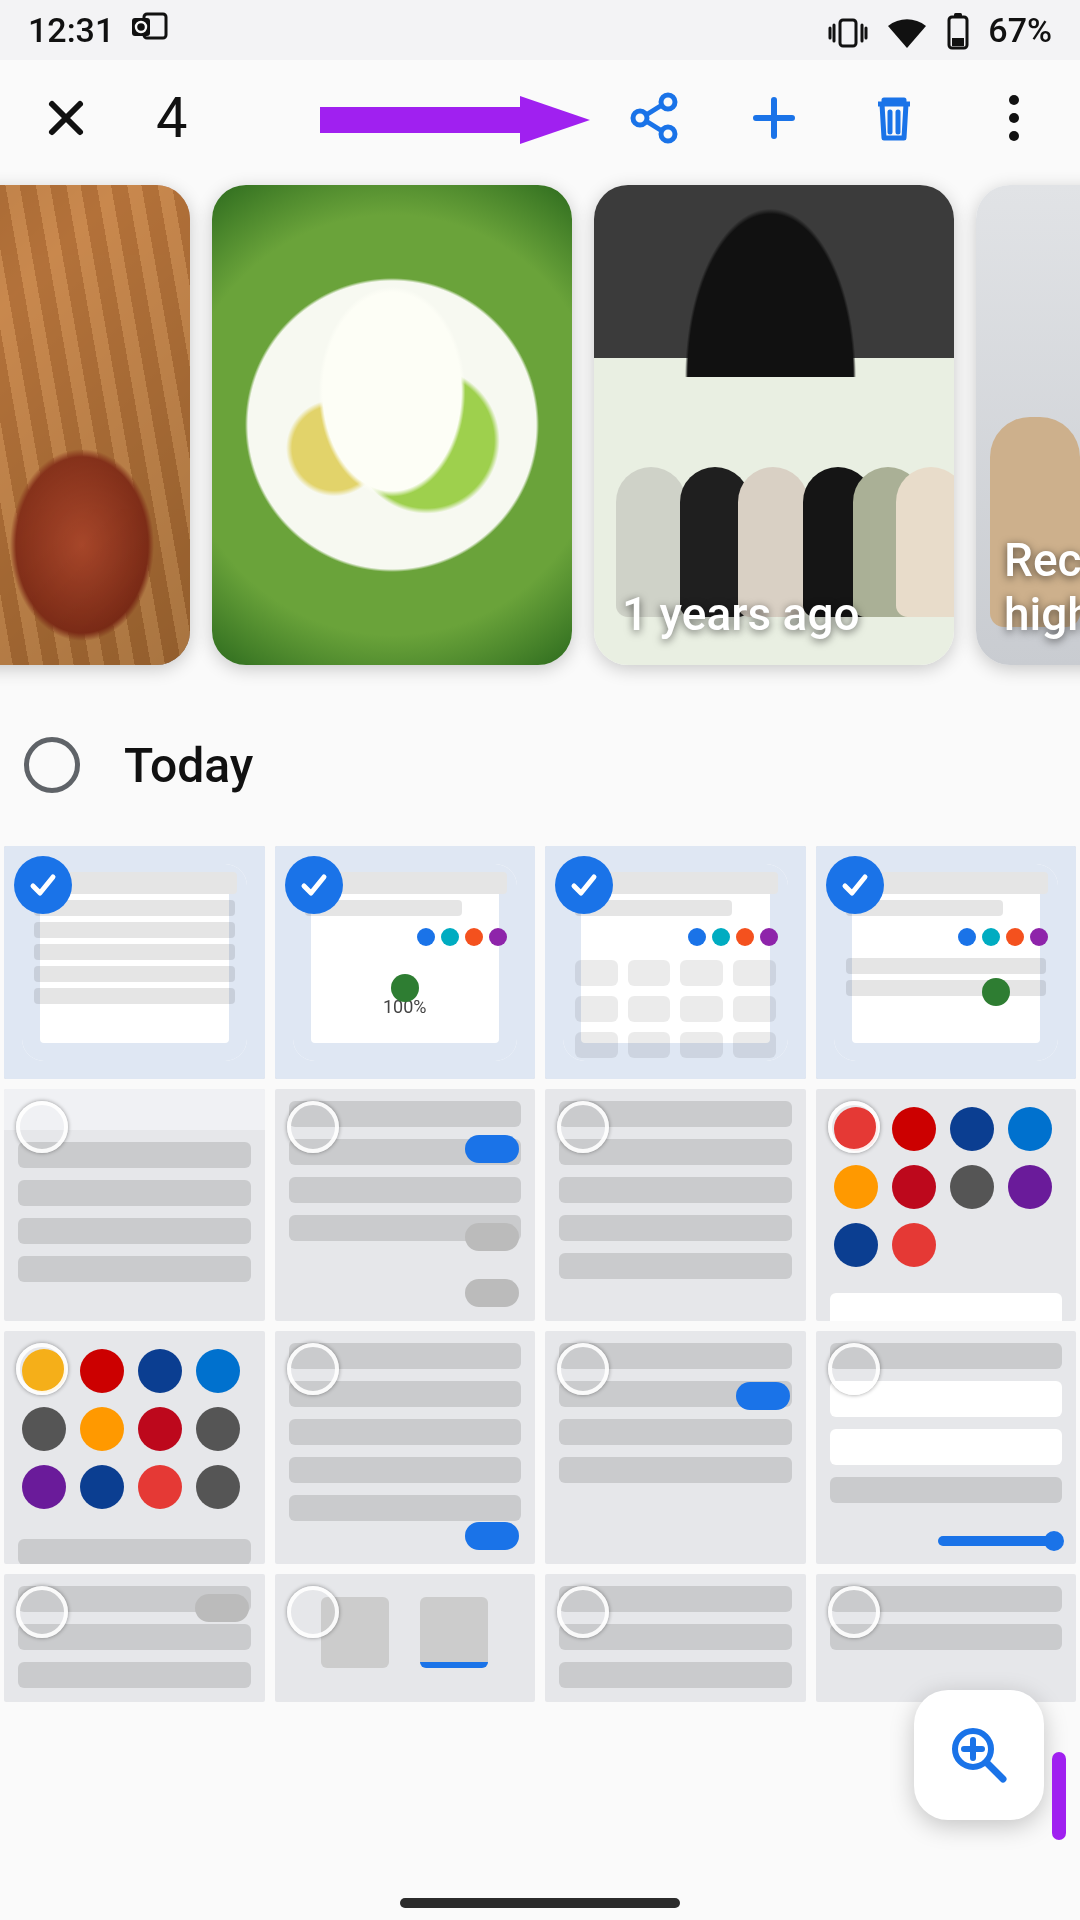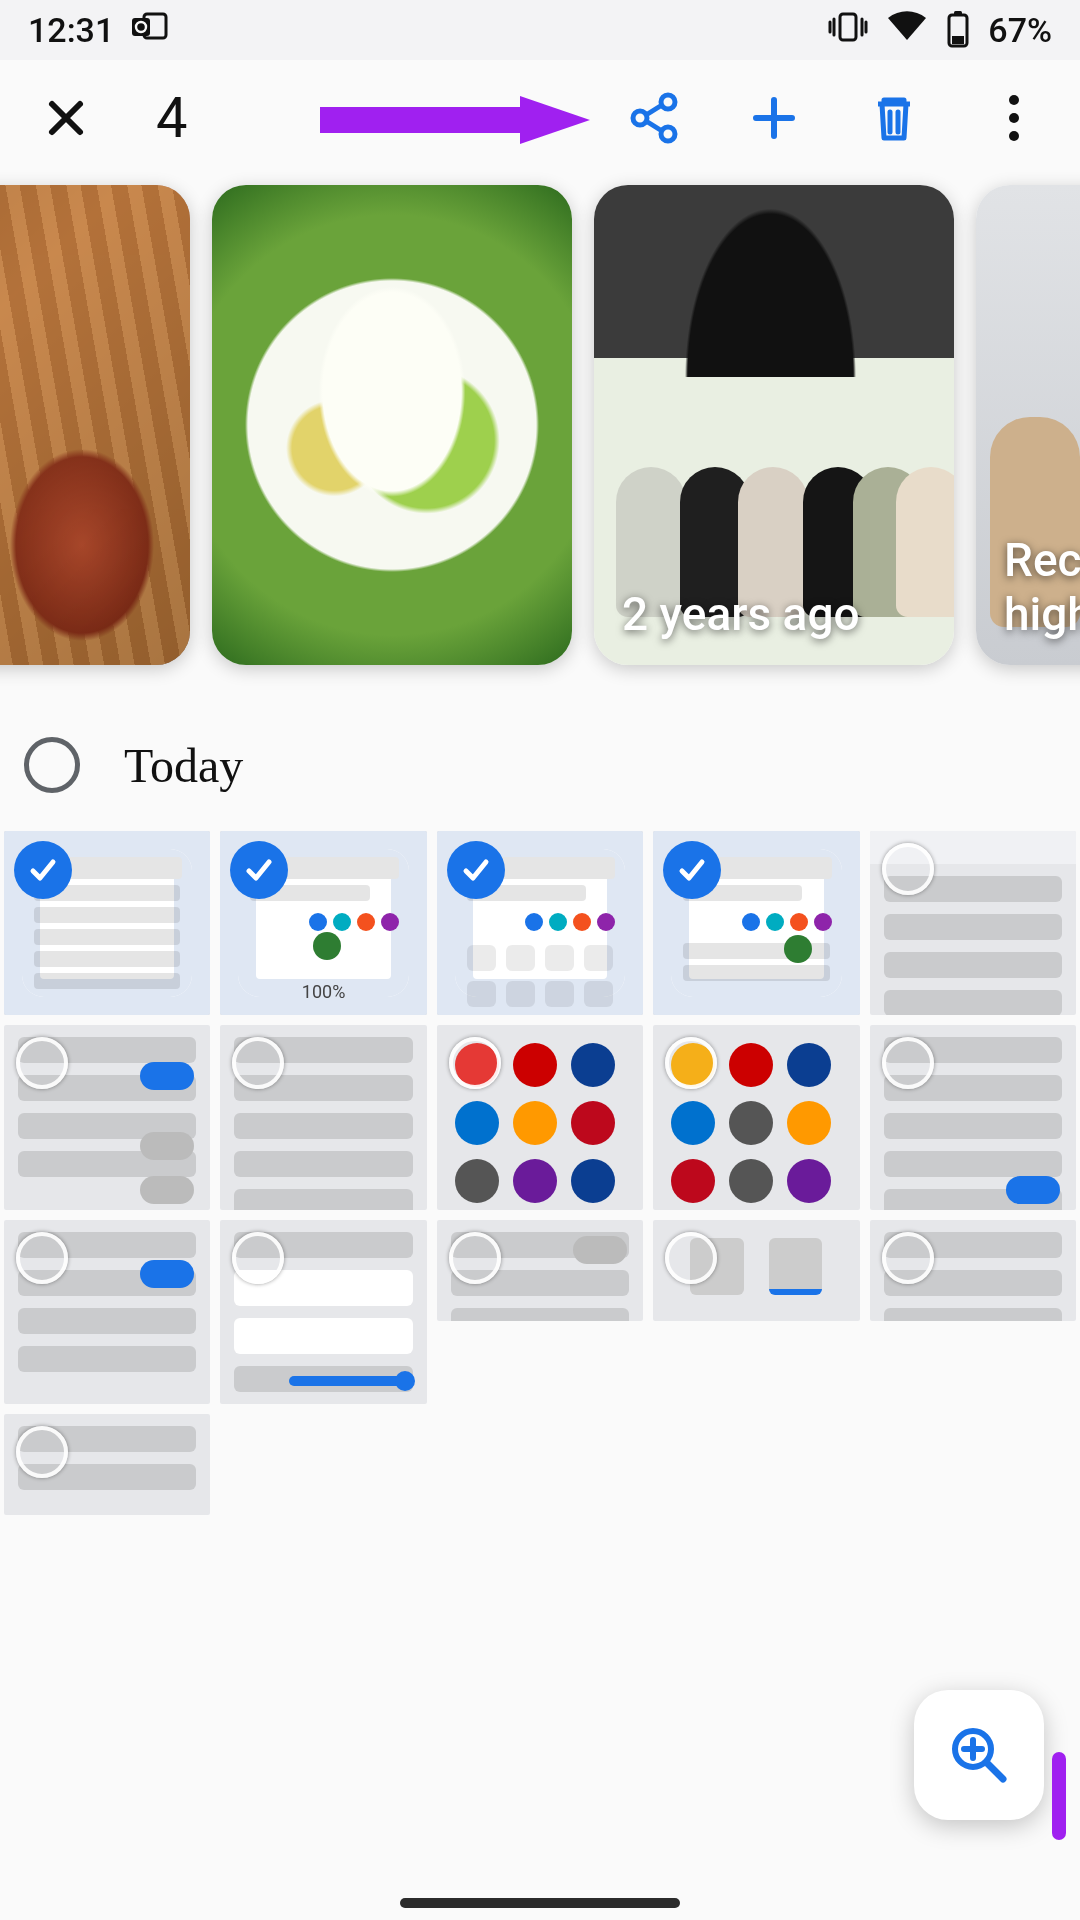--- a/index.html
+++ b/index.html
@@ -1,47 +1,47 @@
 <!DOCTYPE html>
 <html><head>
 <meta charset="utf-8">
 <style>
   * { box-sizing: border-box; margin: 0; padding: 0; }
   html, body { width: 1080px; height: 1920px; font-family: Roboto, -apple-system, Arial, sans-serif; background: #fafafa; overflow: hidden; }
   body { position: relative; }
 
   
   .status-bar { height: 60px; display: flex; align-items: center; justify-content: space-between; padding: 0 28px; font-size: 34px; font-weight: 500; color: #111; background: linear-gradient(#f3f3f5,#f3f3f5); }
-  .status-left, .status-right { display: flex; align-items: flex-start; gap: 18px; }
+  .status-left, .status-right { display: flex; align-items: flex-end; gap: 18px; }
   .status-right svg { display: block; }
 
   
   .action-bar { height: 115px; display: flex; align-items: center; padding: 0 32px; gap: 52px; }
   .action-bar .count { font-size: 56px; font-weight: 400; color: #111; margin-left: 4px; }
   .action-bar .spacer { flex: 1; }
   .icon-btn { width: 68px; height: 68px; display:flex; align-items:center; justify-content:center; }
   .icon-btn svg { display:block; }
 
   
   .arrow-ann { position: absolute; top: 96px; left: 320px; width: 270px; height: 48px; pointer-events: none; }
 
   
   .memories { display: flex; gap: 22px; padding: 10px 0 10px 0; margin-left: -170px; }
   .memory-card { position: relative; width: 360px; height: 480px; border-radius: 34px; overflow: hidden; flex: 0 0 auto; box-shadow: 0 4px 18px rgba(0,0,0,.2); }
   .memory-card:nth-child(1){ border-radius: 0 34px 34px 0;}
   .memory-card .bg { position:absolute; inset:0; }
   .memory-label { position: absolute; left: 28px; bottom: 24px; color:#fff; font-size: 46px; font-weight: 500; text-shadow: 0 2px 8px rgba(0,0,0,.6); white-space: pre; }
 
   
-  .section { display:flex; align-items:center; gap: 44px; padding: 62px 24px 38px; font-family: Liberation Serif, serif; }
+  .section { display:flex; align-items:flex-start; gap: 44px; padding: 62px 24px 52px; }
   .sel-circle { width: 56px; height: 56px; border: 5px solid #5f6368; border-radius: 50%; }
   .section-title { font-size: 48px; font-weight: 500; color: #111; }
 
   
-  .grid { display:grid; grid-template-columns: repeat(5, 1fr); gap: 10px; padding: 0 4px; }
+  .grid { display:grid; grid-template-columns: repeat(4, 1fr); gap: 10px; padding: 0 4px; }
   .thumb { position:relative; aspect-ratio: 1.12/1; background:#d4d6d9; border-radius: 2px; overflow:hidden; }
   .thumb.sel { aspect-ratio: 1.12/1; }
   .thumb.sel .inner { position:absolute; inset: 18px; border-radius: 22px; background: #efefef; box-shadow: 0 0 0 18px #dfe7f3 inset; }
   .thumb.sel::before { content:""; position:absolute; inset:0; background:#dfe7f3; }
   .thumb.sel .inner { background:#fff; }
   .thumb .ring { position:absolute; top:12px; left:12px; width:52px; height:52px; border:4px solid rgba(255,255,255,.9); border-radius:50%; z-index:3; box-shadow:0 0 4px rgba(0,0,0,.4); }
   .thumb.sel .check { position:absolute; top:10px; left:10px; width:58px; height:58px; border-radius:50%; background:#1a73e8; z-index:4; display:flex; align-items:center; justify-content:center; }
   .thumb.sel .check svg { display:block; }
   .thumb .fake { position:absolute; inset:0; }
 
@@ -195,21 +195,21 @@
   <div class="memory-card">
     <div class="bg mem3"></div>
       <div class="mem3-deco">
       <span class="person p1"></span>
         <span class="person p2"></span>
         <span class="person p3"></span>
         <span class="person p4"></span>
         <span class="person p5"></span>
         <span class="person p6"></span>
     </div>
-    <div class="memory-label">2 years ago</div>
+    <div class="memory-label">1 years ago</div>
   </div>
   <div class="memory-card mem4">
     <div class="mem4-deco">
         <span class="p a"></span>
       </div>
     <div class="memory-label">Rece
 highl</div>
   </div>
 </div>
 

